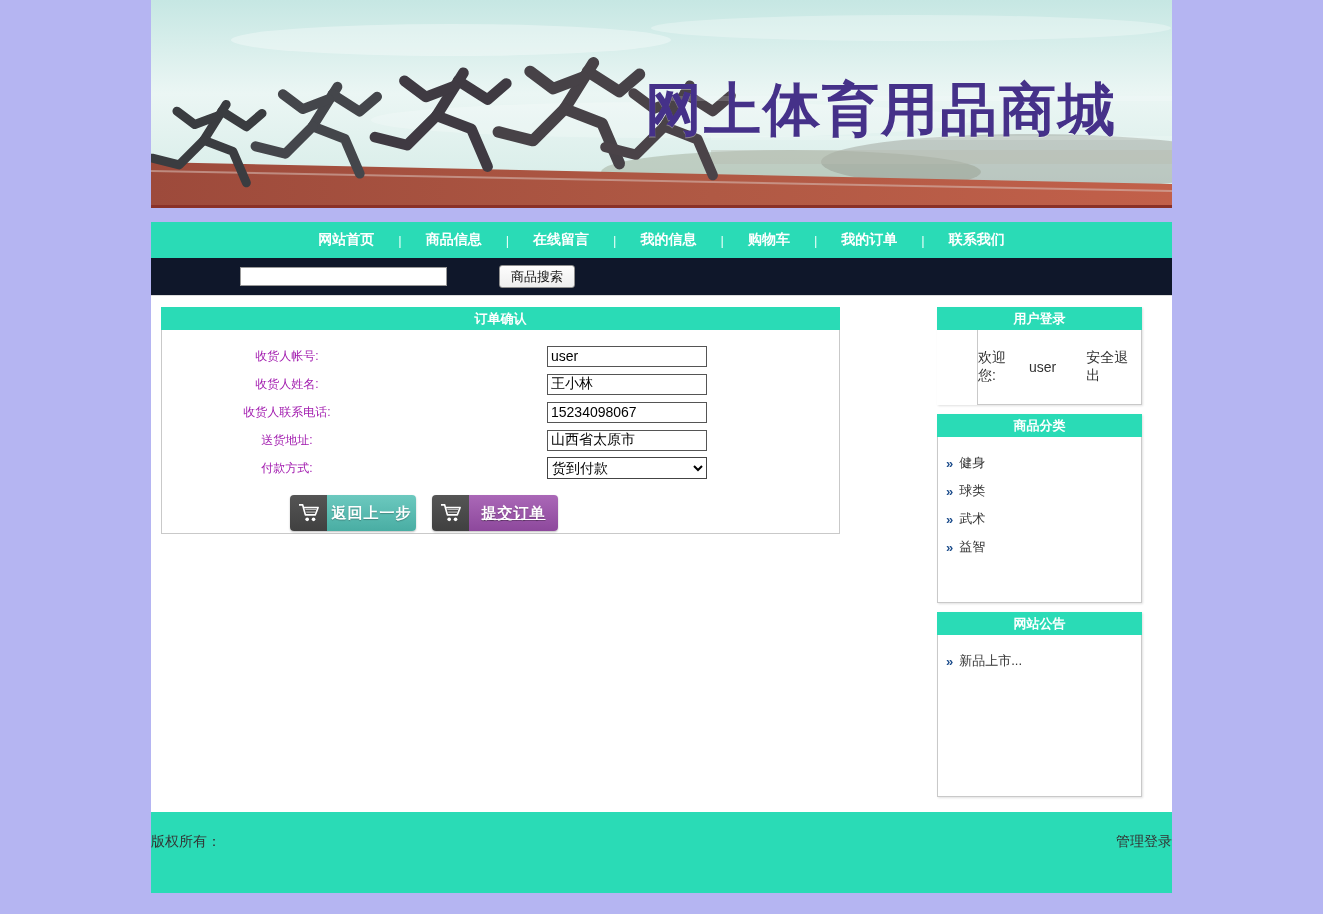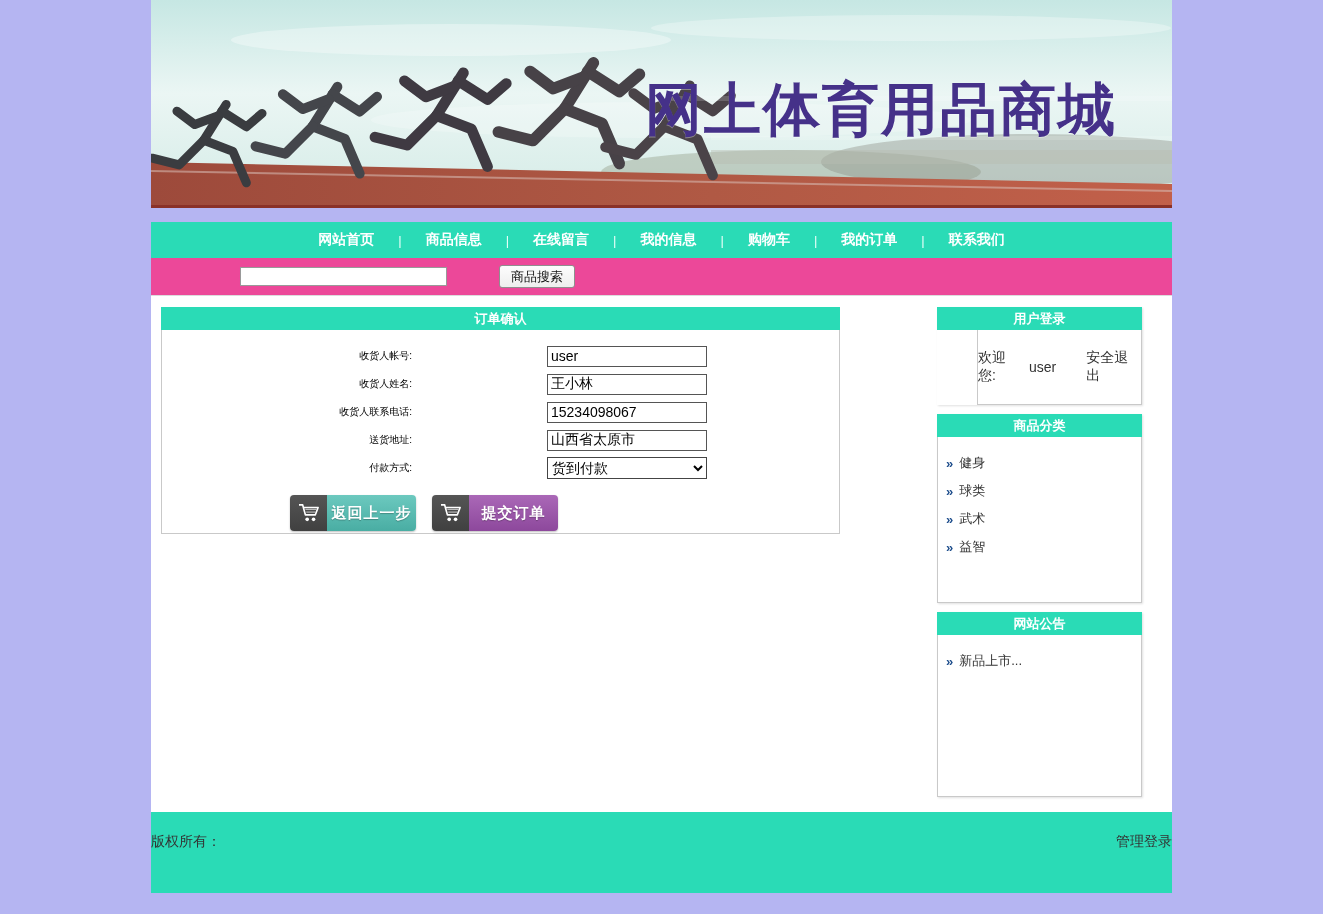--- a/index.html
+++ b/index.html
@@ -46,21 +46,21 @@
     font-weight: bold;
     margin: 0 12px;
     cursor: pointer;
     white-space: nowrap;
   }
   .nav-sep { margin: 0 12px; font-size: 13px; color: #eafff9; }
 
   
   .search-strip {
     height: 38px;
-    background: #ec4899;
+    background: #0f172a;
     border-bottom: 1px solid #dcdcdc;
     display: flex;
     align-items: center;
   }
   .search-input {
     margin-left: 89px;
     width: 207px;
     height: 19px;
     border: 1px solid #999;
     background: #fff;
@@ -103,23 +103,23 @@
   .order-body {
     height: 204px;
     border: 1px solid #c9c9c9;
     border-top: none;
     background: #fff;
     padding-top: 12px;
   }
   .form-row { height: 28px; display: flex; align-items: center; }
   .form-label {
     width: 250px;
-    text-align: right;
-    font-size: 10px;
-    color: #000000;
+    text-align: center;
+    font-size: 12px;
+    color: #a21caf;
   }
   .form-input {
     margin-left: 135px;
     width: 160px;
     height: 21px;
     border: 1px solid #555;
     font-size: 14px;
     padding: 0 3px;
     font-family: inherit;
   }
@@ -156,21 +156,21 @@
     display: flex;
     align-items: center;
     justify-content: center;
     color: #fff;
     font-size: 15px;
     font-weight: bold;
     letter-spacing: 1px;
     text-shadow: 0 1px 1px rgba(0,0,0,0.25);
   }
   .btn-teal .label-box { background: linear-gradient(#6cc9bf, #49ada3); }
-  .btn-purple .label-box { background: linear-gradient(#aa68b7, #8d489c); }
+  .btn-purple .label-box { background: linear-gradient(#aa68b7, #8d489c); text-decoration: underline; }
 
   
   .sidebar { width: 237px; margin-left: 65px; padding-left: 32px; }
   .side-panel { margin-bottom: 9px; box-shadow: 1px 1px 2px rgba(0,0,0,0.12); }
   .side-body {
     background: #fff;
     border: 1px solid #c9c9c9;
     border-top: none;
   }
   .login-body {

